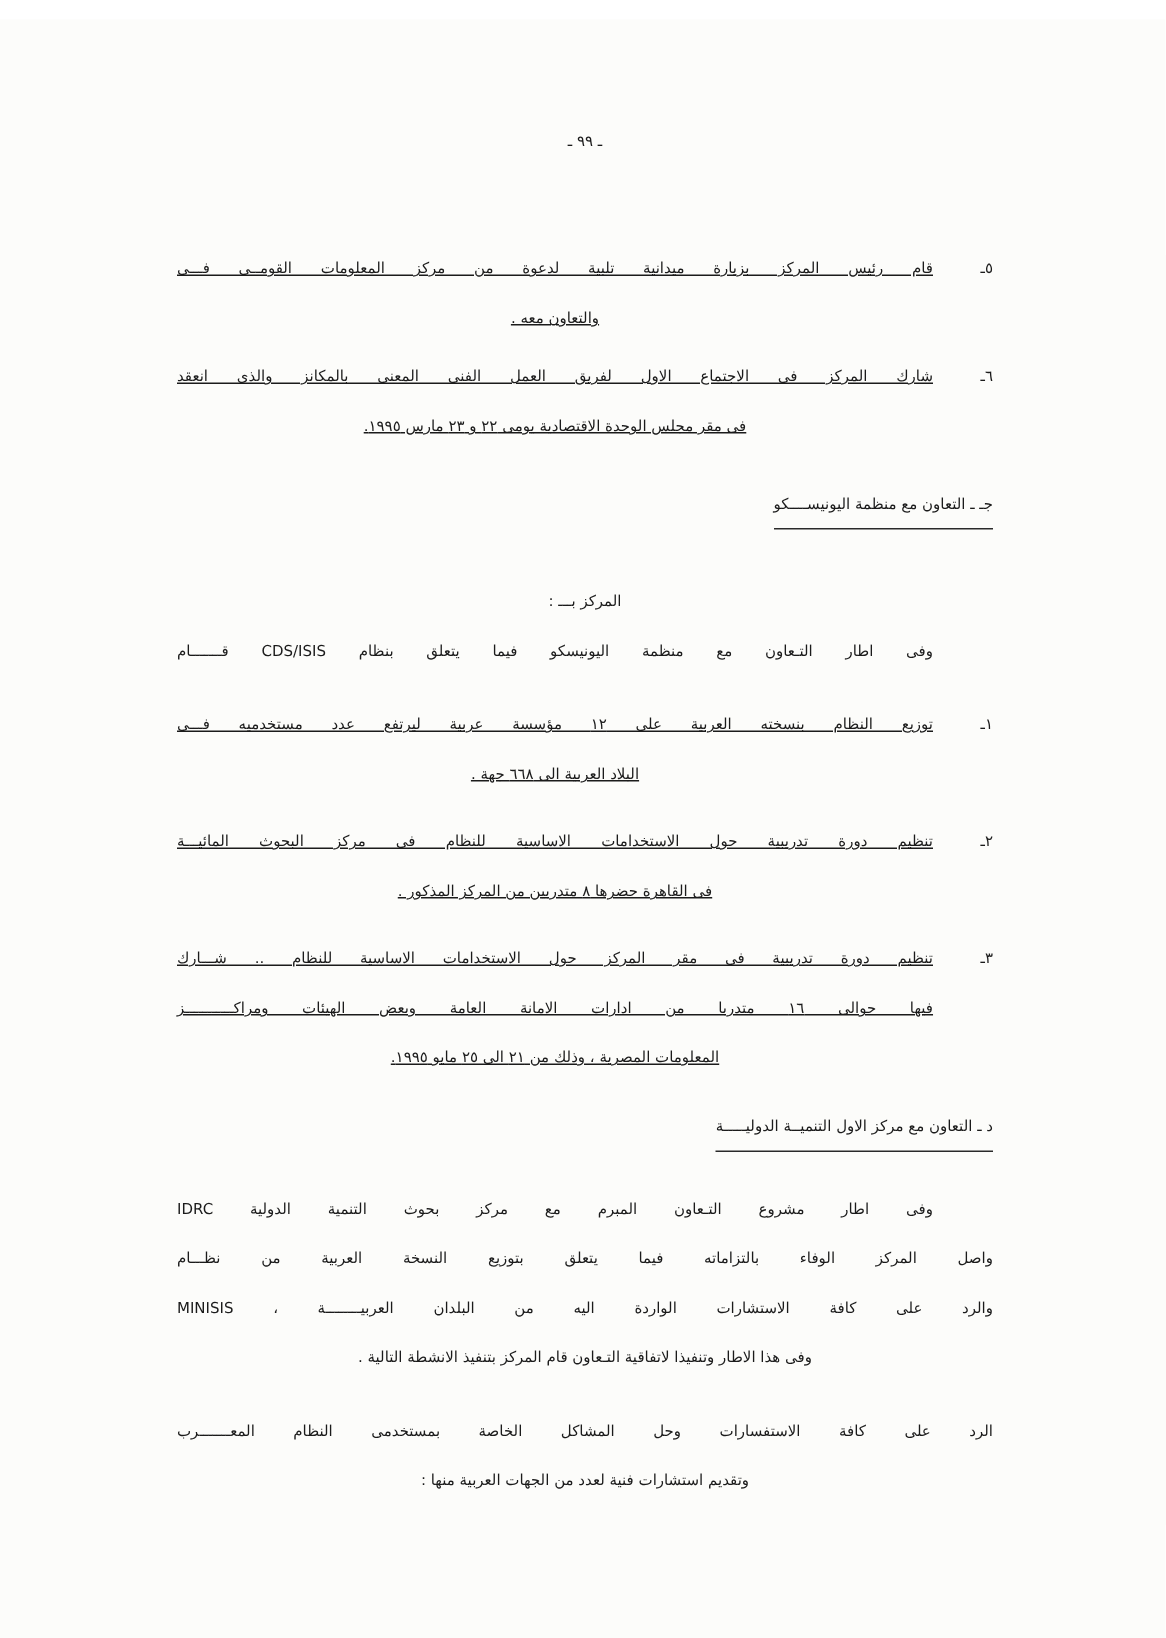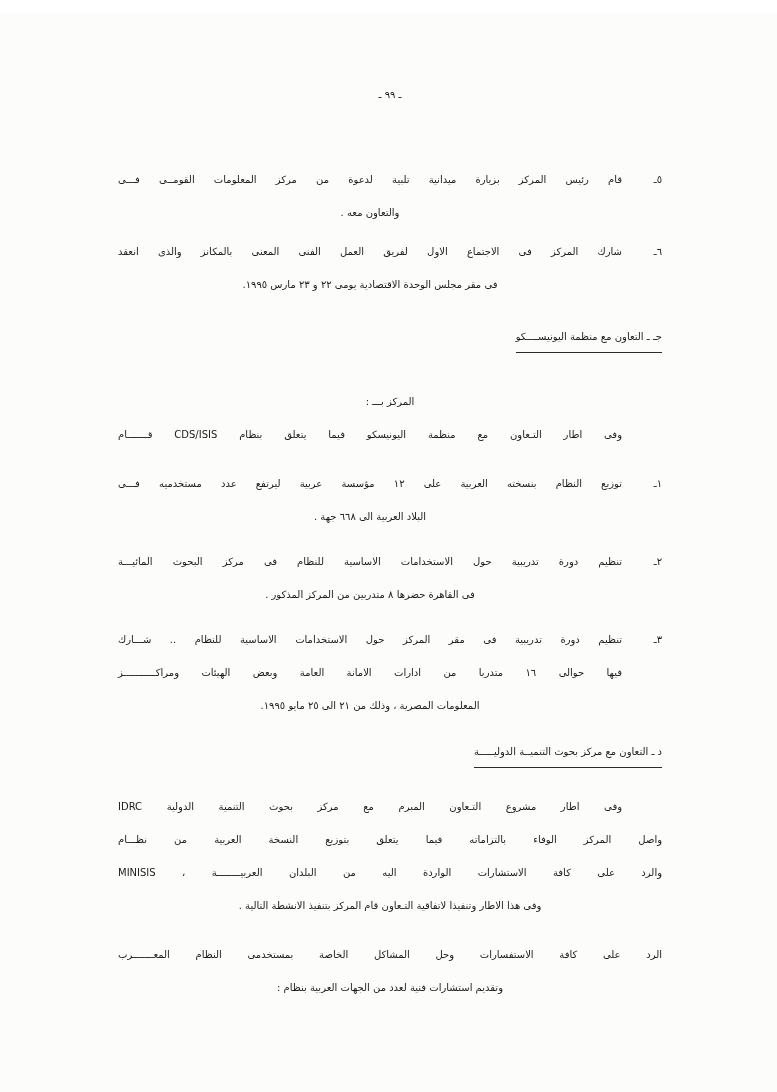--- a/index.html
+++ b/index.html
@@ -44,20 +44,21 @@
   }
   .item .marker {
     flex: 0 0 40px;
     width: 40px;
     line-height: 33px;
     text-align: right;
   }
   .item .itext {
     flex: 1 1 auto;
     min-width: 0;
+    text-decoration: underline;
   }
   .heading {
     text-align: right;
     margin: 26px 0 32px 0;
     line-height: 20px;
   }
   .heading .hline {
     display: inline-block;
     border-bottom: 1.4px solid #2a2a2a;
     padding-bottom: 5px;
@@ -118,28 +119,28 @@
   <div class="item">
     <div class="marker">٣ـ</div>
     <div class="itext">
       <div class="line fill">تنظيم دورة تدريبية فى مقر المركز حول الاستخدامات الاساسية للنظام .. شـــارك</div>
       <div class="line fill">فيها حوالى ١٦ متدربا من ادارات الامانة العامة وبعض الهيئات ومراكـــــــــــز</div>
       <div class="line">المعلومات المصرية ، وذلك من ٢١ الى ٢٥ مايو ١٩٩٥.</div>
     </div>
   </div>
 
   <div class="heading" style="margin-top:20px; margin-bottom:22px;">
-    <span class="hline">د ـ التعاون مع مركز بحوث التنميــة الدوليـــــة</span>
+    <span class="hline">د ـ التعاون مع مركز الاول التنميــة الدوليـــــة</span>
   </div>
 
   <div class="para">
     <div class="line fill indent">وفى اطار مشروع التـعاون المبرم مع مركز بحوث التنمية الدولية IDRC</div>
     <div class="line fill">واصل المركز الوفاء بالتزاماته فيما يتعلق بتوزيع النسخة العربية من نظـــام</div>
     <div class="line fill">والرد على كافة الاستشارات الواردة اليه من البلدان العربيــــــــة ، MINISIS</div>
     <div class="line">وفى هذا الاطار وتنفيذا لاتفاقية التـعاون قام المركز بتنفيذ الانشطة التالية .</div>
   </div>
 
   <div class="para">
     <div class="line fill">الرد على كافة الاستفسارات وحل المشاكل الخاصة بمستخدمى النظام المعـــــــرب</div>
-    <div class="line">وتقديم استشارات فنية لعدد من الجهات العربية بنظام :</div>
+    <div class="line">وتقديم استشارات فنية لعدد من الجهات العربية منها :</div>
   </div>
 
 </div>
 
 </body></html>

